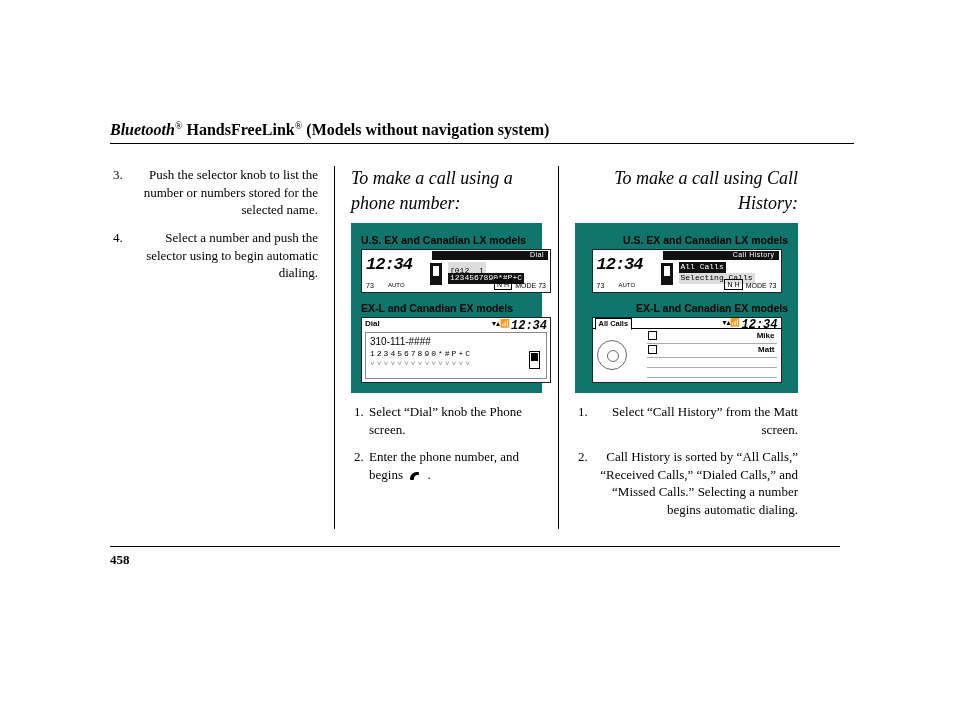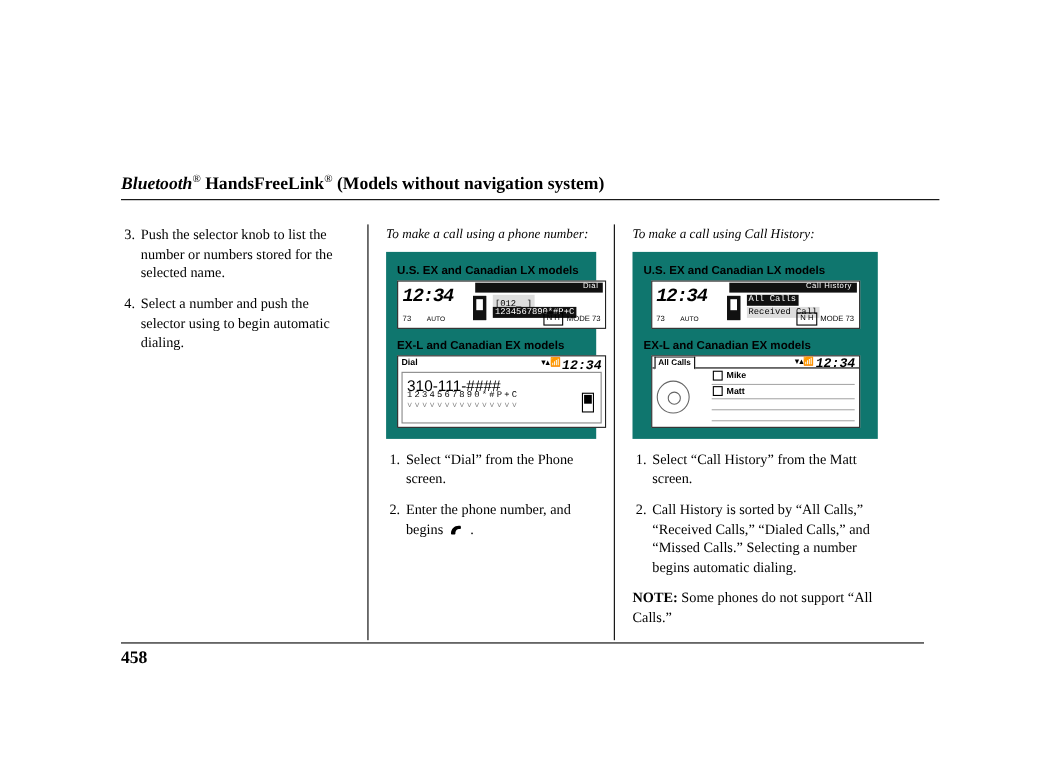--- a/index.html
+++ b/index.html
@@ -11,21 +11,20 @@
     background: #fff;
     font-family: Georgia, "Times New Roman", serif;
     color: #000;
     position: relative;
   }
   .page {
     width: 954px;
     height: 516px;
     position: relative;
     padding: 120px 100px 0 110px;
-    margin-top: 38px;
   }
   .title-row {
     border-bottom: 1.5px solid #000;
     padding-bottom: 4px;
     margin-bottom: 22px;
   }
   .title {
     font-size: 16px;
     font-family: Georgia, serif;
   }
@@ -34,29 +33,29 @@
   .title .rest { font-weight: bold; }
   .columns {
     display: flex;
     gap: 0;
   }
   .col {
     padding: 0 12px;
     font-size: 13px;
     line-height: 1.35;
   }
-  .col1 { width: 224px; padding-left: 0; padding-right: 16px; }
+  .col1 { width: 224px; padding-left: 0; padding-right: 16px; text-align: right; }
   .col2 { width: 224px; border-left: 0.5px solid #000; padding-left: 16px; padding-right: 16px; position: relative; }
-  .col3 { width: 240px; border-left: 0.5px solid #000; padding-left: 16px; padding-right: 0; }
+  .col3 { width: 240px; border-left: 0.5px solid #000; padding-left: 16px; padding-right: 0; text-align: right; }
   ol { margin: 0; padding-left: 16px; }
   ol li { margin-bottom: 10px; padding-left: 2px; }
   .sub-hdr {
     font-style: italic;
     font-family: Georgia, serif;
-    font-size: 12px;
+    font-size: 18px;
     margin-bottom: 8px;
   }
   .panel {
     background: #0f766e;
     padding: 8px 10px 6px 10px;
     margin-bottom: 10px;
   }
   .model-label {
     font-family: Arial, Helvetica, sans-serif;
     font-weight: bold;
@@ -96,21 +95,21 @@
   .lcd .row2b{ position:absolute; left:86px; top:23px; font-size:8px; font-family:"Courier New",monospace; color:#000; background:#ddd; padding:0 2px; }
 
   .lcd2 {
     background:#fff; border:1px solid #222; width:190px; margin:2px auto 4px auto;
     position:relative; height:66px; overflow:hidden;
   }
   .lcd2 .hdr { position:absolute; left:3px; top:1px; font-size:8px; font-family:Arial,sans-serif; font-weight:bold;}
   .lcd2 .sig2{ position:absolute; right:40px; top:1px; font-size:8px;}
   .lcd2 .clk { position:absolute; right:3px; top:0; font-size:12px; font-style:italic; font-weight:bold; font-family:"Courier New",monospace;}
   .lcd2 .body{ position:absolute; left:3px; right:3px; top:14px; bottom:3px; border:0.5px solid #888;}
-  .lcd2 .body .txt1{ position:absolute; left:4px; top:2px; font-size:14px; font-family:Arial,sans-serif;}
+  .lcd2 .body .txt1{ position:absolute; left:4px; top:2px; font-size:10px; font-family:Arial,sans-serif;}
   .lcd2 .body .keys{ position:absolute; left:4px; top:16px; font-size:8px; font-family:"Courier New",monospace; letter-spacing:2px;}
   .lcd2 .body .dots{ position:absolute; left:4px; top:26px; font-size:8px; font-family:"Courier New",monospace; letter-spacing:2px; color:#888;}
   .lcd2 .phn { position:absolute; right:6px; top:18px; width:11px; height:18px; border:1px solid #000;}
   .lcd2 .phn::after{content:"";position:absolute;left:1px;top:1px;right:1px;height:8px;background:#000;}
 
   .lcd3 {
     background:#fff; border:1px solid #222; width:190px; margin:2px auto 4px auto;
     position:relative; height:66px; overflow:hidden;
   }
   .lcd3 .tab{position:absolute; left:2px; top:0; font-size:7.5px; font-family:Arial,sans-serif; font-weight:bold; border:0.5px solid #000; border-bottom-color:#fff; padding:0 3px; background:#fff; z-index:2;}
@@ -126,21 +125,21 @@
 
   .note-label{ font-weight:bold; }
 
   .phone-inline{
     display:inline-block; vertical-align:middle; margin:0 2px;
   }
   .phone-inline svg{display:block;}
 
   .page-num{
     position:absolute; left:110px; top:546px;
-    font-weight:bold; font-family: Georgia, serif; font-size:16px;
+    font-weight:bold; font-family: Georgia, serif; font-size:13px;
     border-top:1px solid #000; padding-top:5px; width:730px;
   }
   .page-num span{border:none;}
 </style>
 </head>
 <body>
 
 <div class="page">
 
   <div class="title-row">
@@ -184,41 +183,41 @@
           <div class="body">
             <div class="txt1">310-111-####</div>
             <div class="keys">1234567890*#P+C</div>
             <div class="dots">˅˅˅˅˅˅˅˅˅˅˅˅˅˅˅</div>
             <div class="phn"></div>
           </div>
         </div>
       </div>
 
       <ol>
-        <li>Select “Dial” from the Phone screen.</li>
+        <li>Select “Dial” knob the Phone screen.</li>
         <li>
           <span>Enter the phone number, and begins </span><span class="phone-inline"><svg width="14" height="12" viewBox="0 0 14 12">
                 <path d="M2 9 C2 5 5 2 9 2 L10 2 C10.5 2 11 2.5 11 3 L11 4 C11 4.5 10.5 5 10 5 L9 5 C8 5 6.5 6 6 8 L6 9 C6 9.5 5.5 10 5 10 L3 10 C2.5 10 2 9.5 2 9 Z" fill="#000"></path>
               </svg></span><span> .</span>
         </li>
       </ol>
     </div>
 
     <div class="col col3">
       <div class="sub-hdr">To make a call using Call History:</div>
 
       <div class="panel">
         <div class="model-label">U.S. EX and Canadian LX models</div>
         <div class="lcd">
           <div class="bar"></div>
           <div class="bar-txt">Call History</div>
           <div class="clock">12:34</div>
           <div class="phone-ico"></div>
           <div class="row1b">All Calls</div>
-          <div class="row2b">Received Call</div>
+          <div class="row2b">Selecting Calls</div>
           <div class="temp">73</div>
           <div class="auto">AUTO</div>
           <div class="nh">N H</div>
           <div class="mode">MODE  73</div>
         </div>
 
         <div class="model-label">EX-L and Canadian EX models</div>
         <div class="lcd3">
           <div class="tab">All Calls</div>
           <div class="topline"></div>
@@ -231,23 +230,20 @@
             <div class="li blank"></div>
             <div class="li blank"></div>
           </div>
         </div>
       </div>
 
       <ol>
         <li>Select “Call History” from the Matt screen.</li>
         <li>Call History is sorted by “All Calls,” “Received Calls,” “Dialed Calls,” and “Missed Calls.” Selecting a number begins automatic dialing.</li>
       </ol>
-      <p style="margin-top:4px;">
-        <span class="note-label">NOTE:</span><span> Some phones do not support “All Calls.”</span>
-      </p>
     </div>
 
   </div>
 
   <div class="page-num">
     <span>458</span>
   </div>
 </div>
 
 </body></html>

